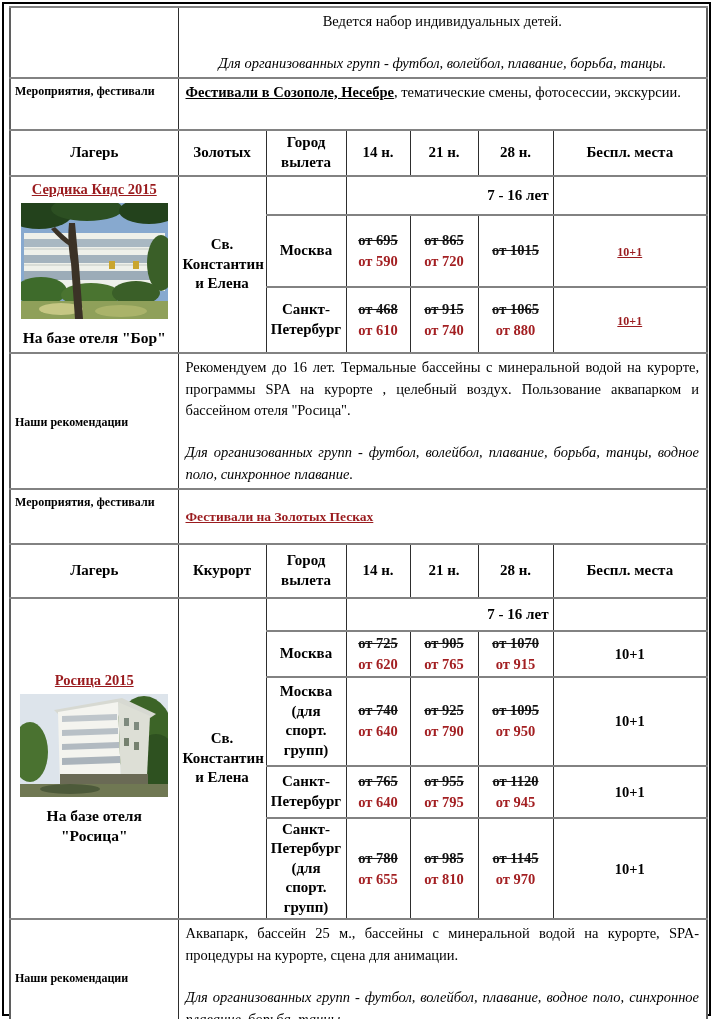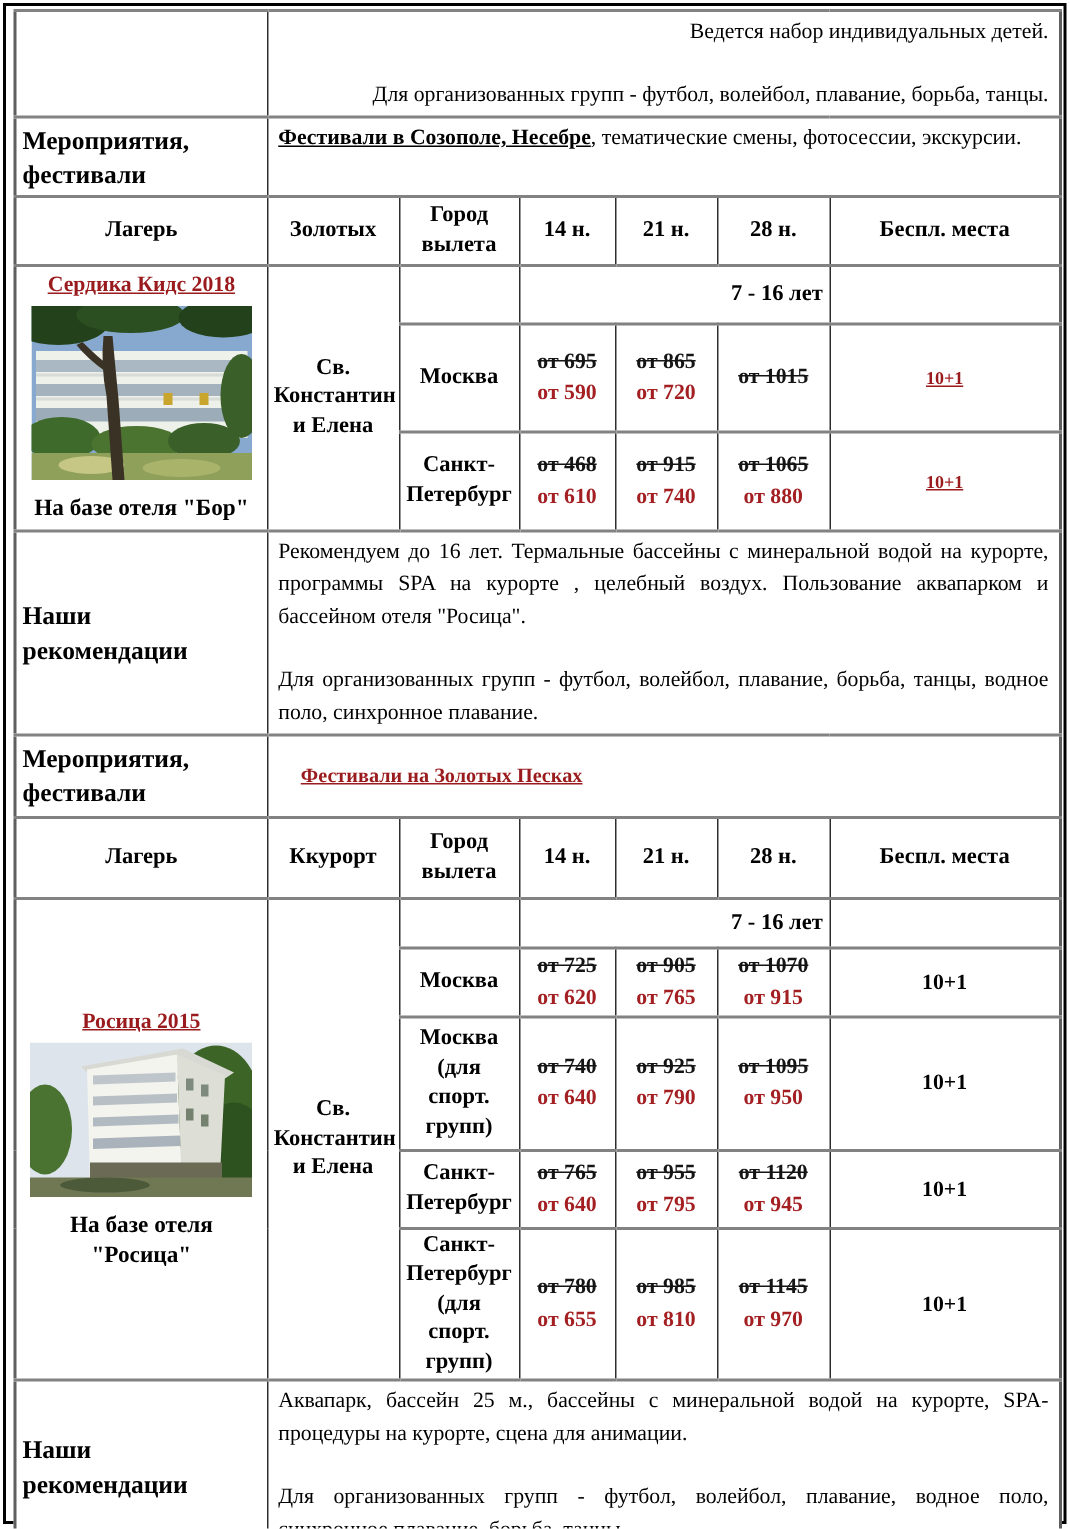--- a/index.html
+++ b/index.html
@@ -15,46 +15,46 @@
   table.pricing {
     position:absolute; left:9px; top:6px; width:697px;
     table-layout:fixed; border-collapse:collapse; background:#fff;
   }
   table.pricing { border:2px solid #5f5f5f; }
   td {
     border-top:2px solid #828282; border-bottom:2px solid #828282;
     border-left:1px solid #2e2e2e; border-right:1px solid #2e2e2e;
     padding:1px 4px; box-sizing:border-box; overflow:hidden;
   }
-  .lbl { font-weight:bold; font-size:17px; vertical-align:top; padding-top:4px; padding-left:4px; line-height:1.35; }
+  .lbl { font-weight:bold; font-size:12px; vertical-align:top; padding-top:4px; padding-left:4px; line-height:1.35; }
   .lbl-mid { vertical-align:middle; }
   .txt { font-size:14.5px; vertical-align:top; padding:3px 7px 2px 7px; line-height:1.5; text-align:justify; }
   .txt p { margin:0; }
-  .txt p + p { margin-top:1.4em; }
-  .txt-left { text-align:right; }
+  .txt p + p { margin-top:1.4em;font-style:italic; }
+  .txt-left { text-align:center; }
   .hdr { font-weight:bold; font-size:15px; text-align:center; vertical-align:middle; line-height:1.3; }
   .age { font-weight:bold; font-size:15px; text-align:right; vertical-align:middle; }
   .resort, .city { font-weight:bold; font-size:15px; text-align:center; vertical-align:middle; line-height:1.3; }
   .price { text-align:center; vertical-align:middle; font-weight:bold; font-size:14.5px; line-height:1.45; }
   .price .old { display:block; text-decoration:line-through; color:#141414; }
   .price .new { display:block; color:var(--price, #a31f22); }
   .free-cell { text-align:center; vertical-align:middle; }
   .free-link {
     color:var(--accent, #9a1b1e); font-weight:bold; font-size:12px;
     text-decoration:underline; cursor:pointer;
   }
   .free-plain { font-weight:bold; font-size:14.5px; }
   .camp-cell { text-align:center; vertical-align:middle; padding:2px; }
   .camp-title {
     display:inline-block; color:var(--accent, #9a1b1e); font-weight:bold;
     font-size:14.5px; text-decoration:underline; cursor:pointer; margin-bottom:3px;
   }
   .camp-photo { display:block; margin:2px auto 4px auto; }
   .camp-caption { font-weight:bold; font-size:15.5px; line-height:1.3; margin-top:9px; }
-  .events-link-cell { vertical-align:middle; padding-left:22px; }
+  .events-link-cell { vertical-align:middle; padding-left:7px; }
   .events-link {
     color:var(--accent, #9a1b1e); font-weight:bold; font-size:13.5px;
     text-decoration:underline; cursor:pointer;
   }
   .b { font-weight:bold;text-decoration:underline; }
 </style>
 </head>
 <body>
 
 <div class="page-frame"></div>
@@ -91,21 +91,21 @@
     <td class="hdr">Золотых</td>
     <td class="hdr">Город вылета</td>
     <td class="hdr">14 н.</td>
     <td class="hdr">21 н.</td>
     <td class="hdr">28 н.</td>
     <td class="hdr">Беспл. места</td>
   </tr>
 
   <tr style="height:39px">
     <td class="camp-cell" rowspan="3">
-      <span class="camp-title">Сердика Кидс 2018</span>
+      <span class="camp-title">Сердика Кидс 2015</span>
       <svg class="camp-photo" width="147" height="116" viewBox="0 0 147 116">
         <rect x="0" y="0" width="147" height="116" fill="#87a9cf"></rect>
         <rect x="3" y="30" width="141" height="58" fill="#eef0ea"></rect>
         <rect x="3" y="36" width="141" height="8" fill="#a9b8c2"></rect>
         <rect x="3" y="52" width="141" height="8" fill="#a3b2bd"></rect>
         <rect x="3" y="68" width="141" height="9" fill="#9cacb8"></rect>
         <rect x="3" y="45" width="141" height="2" fill="#d8dcd6"></rect>
         <rect x="3" y="61" width="141" height="2" fill="#d8dcd6"></rect>
         <rect x="88" y="58" width="6" height="8" fill="#c9a52e"></rect>
         <rect x="112" y="58" width="6" height="8" fill="#c9a52e"></rect>

